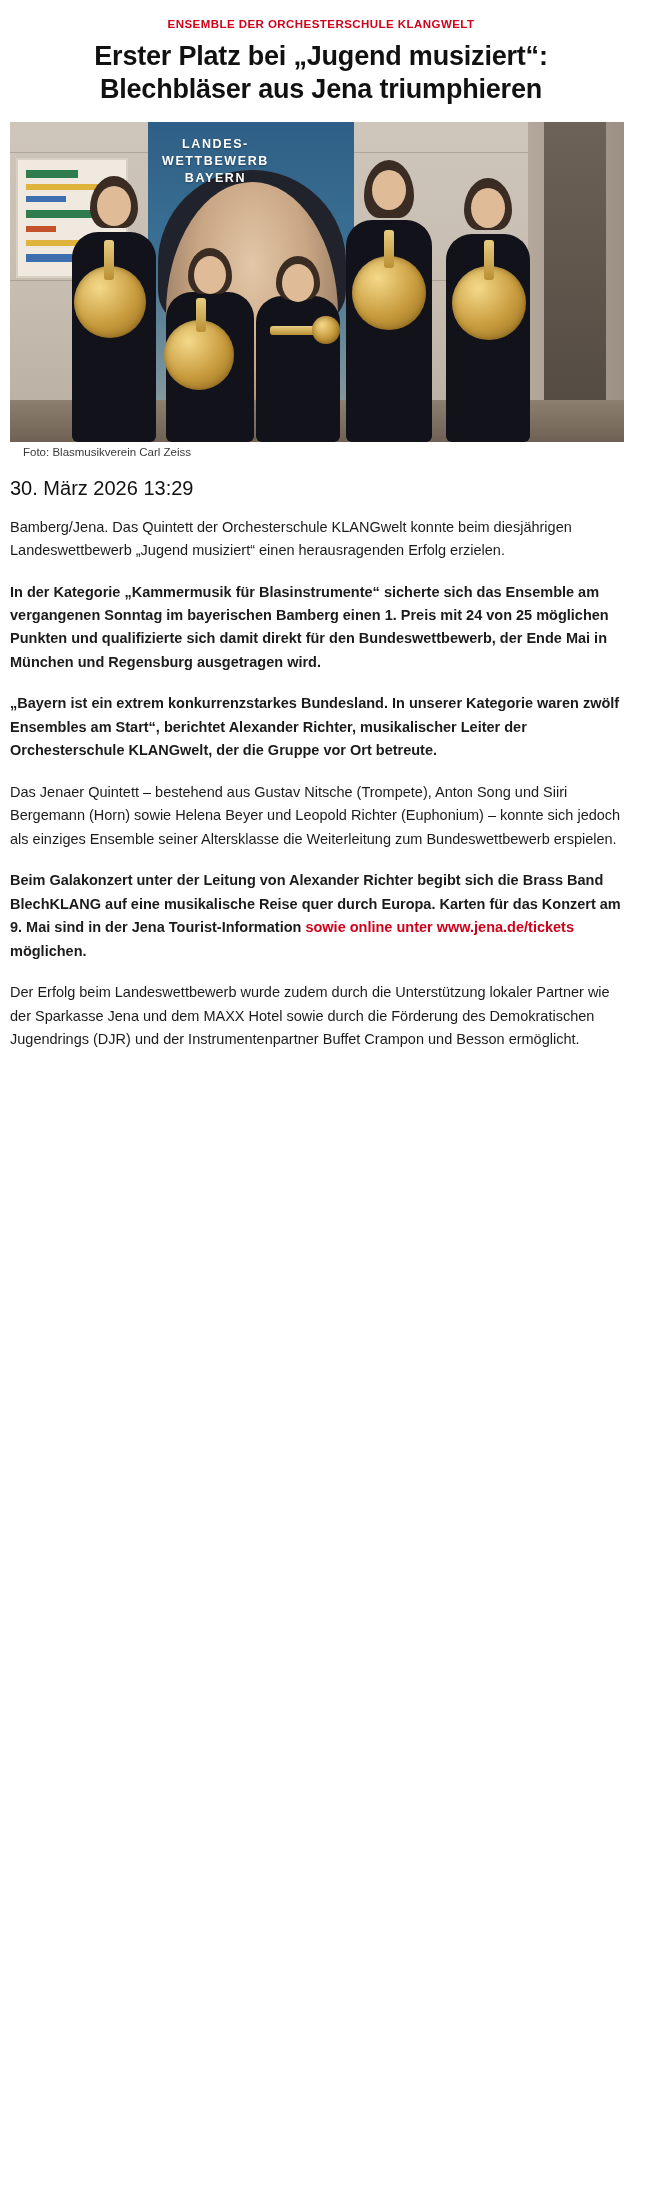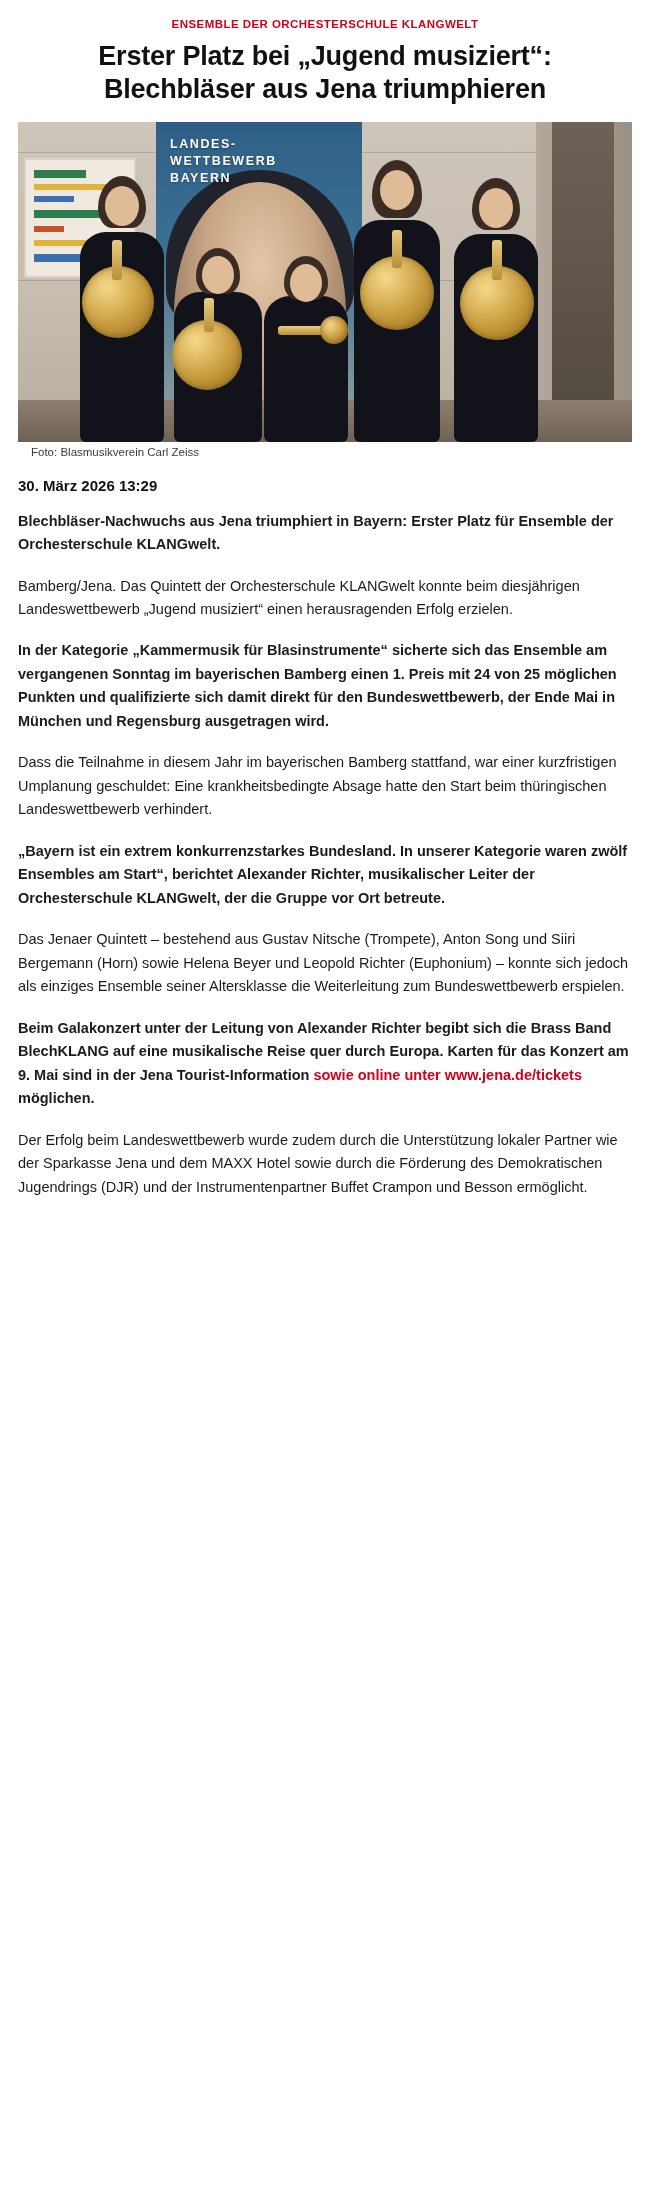--- a/index.html
+++ b/index.html
@@ -8,21 +8,21 @@
     padding: 0;
     background: #ffffff;
   }
   body {
     width: 650px;
     font-family: "Liberation Sans", sans-serif;
     color: #1b1b1b;
   }
   .page {
     width: 650px;
-    padding: 0 18px 18px 18px;
+    padding: 0 18px 18px 10px;
   }
   .kicker {
     text-align: center;
     color: #d0021b;
     font-size: 11.5px;
     font-weight: bold;
     letter-spacing: 0.45px;
     margin-top: 18px;
     margin-bottom: 10px;
     text-transform: uppercase;
@@ -80,20 +80,21 @@
   }
   .poster-text {
     position: absolute;
     left: 14px; top: 14px;
     color: #ffffff;
     font-size: 12.5px;
     font-weight: bold;
     letter-spacing: 1.6px;
     line-height: 1.38;
     text-shadow: 0 1px 2px rgba(0,0,0,0.35);
+    text-align: center;
   }
   .left-art {
     position: absolute;
     left: 6px; top: 36px;
     width: 112px; height: 120px;
     background: #efe9df;
     border: 2px solid #d8d0c2;
   }
   .left-art i {
     position: absolute;
@@ -155,22 +156,22 @@
     color: #3a3a3a;
     margin: 6px 0 0 0;
   }
   .credit {
     font-size: 11.5px;
     line-height: 1.45;
     color: #3a3a3a;
     margin: 2px 0 0 13px;
   }
   .date {
-    font-size: 15px;
-    font-weight: bold;
+    font-size: 20px;
+    font-weight: normal;
     color: #111111;
     margin: 16px 0 16px 0;
   }
   p.body {
     font-size: 14.5px;
     line-height: 1.62;
     margin: 0 0 18px 0;
     color: #1b1b1b;
   }
   p.lead, p.strong {
@@ -266,24 +267,22 @@
       </div>
     </div>
 
     <figcaption>
       <div class="credit">Foto: Blasmusikverein Carl Zeiss</div>
     </figcaption>
   </figure>
 
   <div class="date">30. März 2026 13:29</div>
 
-  <p class="body strong">Blechbläser-Nachwuchs aus Jena triumphiert in Bayern: Erster Platz für Ensemble der Orchesterschule KLANGwelt.</p>
   <p class="body">Bamberg/Jena. Das Quintett der Orchesterschule KLANGwelt konnte beim diesjährigen Landeswettbewerb „Jugend musiziert“ einen herausragenden Erfolg erzielen.</p>
   <p class="body strong">In der Kategorie „Kammermusik für Blasinstrumente“ sicherte sich das Ensemble am vergangenen Sonntag im bayerischen Bamberg einen 1. Preis mit 24 von 25 möglichen Punkten und qualifizierte sich damit direkt für den Bundeswettbewerb, der Ende Mai in München und Regensburg ausgetragen wird.</p>
-  <p class="body">Dass die Teilnahme in diesem Jahr im bayerischen Bamberg stattfand, war einer kurzfristigen Umplanung geschuldet: Eine krankheitsbedingte Absage hatte den Start beim thüringischen Landeswettbewerb verhindert.</p>
   <p class="body strong">„Bayern ist ein extrem konkurrenzstarkes Bundesland. In unserer Kategorie waren zwölf Ensembles am Start“, berichtet Alexander Richter, musikalischer Leiter der Orchesterschule KLANGwelt, der die Gruppe vor Ort betreute.</p>
   <p class="body">Das Jenaer Quintett – bestehend aus Gustav Nitsche (Trompete), Anton Song und Siiri Bergemann (Horn) sowie Helena Beyer und Leopold Richter (Euphonium) – konnte sich jedoch als einziges Ensemble seiner Altersklasse die Weiterleitung zum Bundeswettbewerb erspielen.</p>
 
   <p class="body strong"><span>Beim Galakonzert unter der Leitung von Alexander Richter begibt sich die Brass Band BlechKLANG auf eine musikalische Reise quer durch Europa. Karten für das Konzert am 9. Mai sind in der Jena Tourist-Information </span><a class="link" href="#">sowie online unter www.jena.de/tickets</a><span> möglichen.</span></p>
 
   <p class="body">Der Erfolg beim Landeswettbewerb wurde zudem durch die Unterstützung lokaler Partner wie der Sparkasse Jena und dem MAXX Hotel sowie durch die Förderung des Demokratischen Jugendrings (DJR) und der Instrumentenpartner Buffet Crampon und Besson ermöglicht.</p>
 
 
 </div>
 

